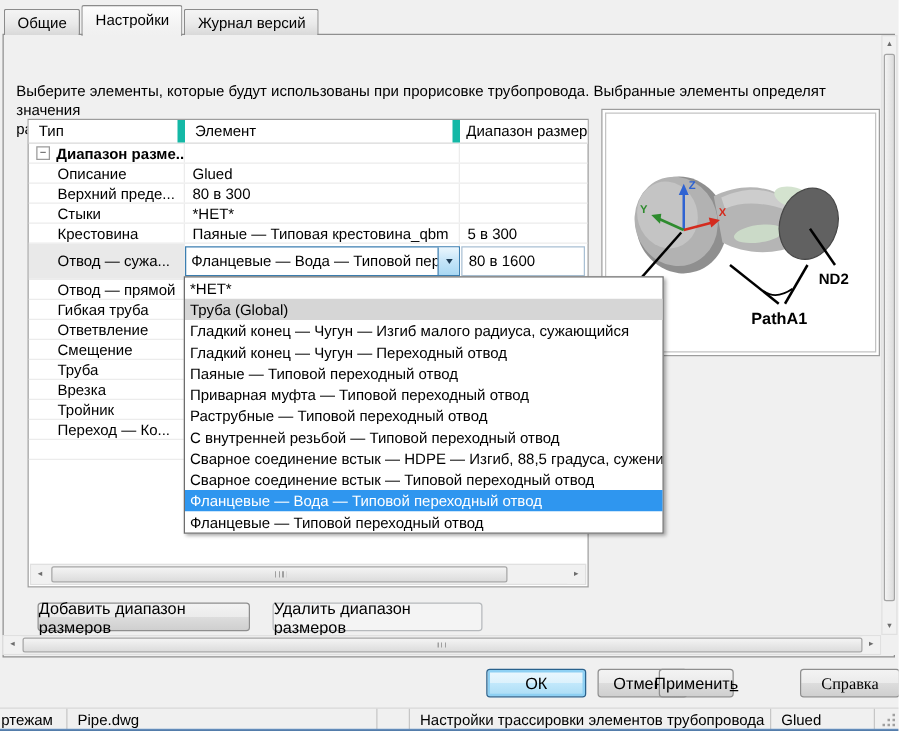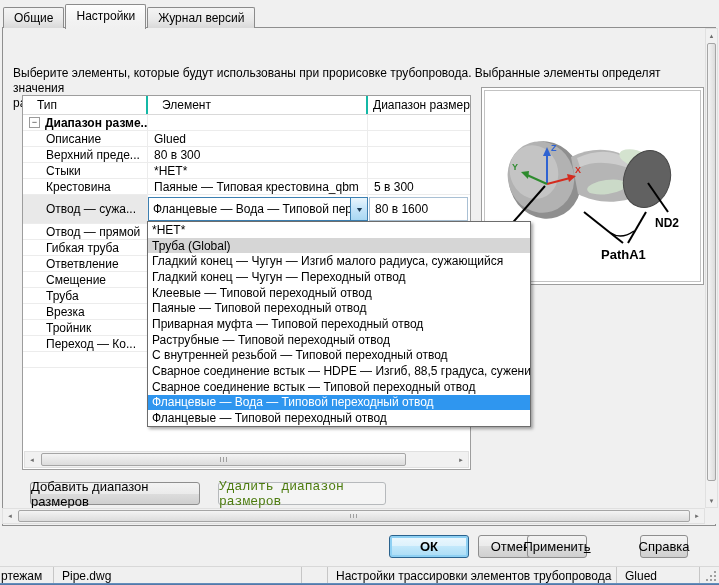--- a/index.html
+++ b/index.html
@@ -17,21 +17,21 @@
   .tab.active{
     height:24px;line-height:22px;margin-bottom:-1px;position:relative;z-index:7;
     background:linear-gradient(#fdfdfd,#f2f2f2 70%,#f0f0f0);
   }
   
   .tab-page{position:absolute;left:2px;top:27px;width:714px;height:499px;border:1px solid #8f8f8f;background:#f0f0f0;box-sizing:border-box;}
   .desc{position:absolute;left:10px;top:38px;width:695px;line-height:15px;}
   
   .grid{position:absolute;left:22px;top:95px;width:449px;height:375px;background:#fff;border:1px solid #9d9d9d;box-sizing:border-box;}
   .grid-header{display:flex;height:18px;background:#fff;border-bottom:1px solid #d9d9d9;}
-  .gh{display:flex;align-items:center;padding-left:14px;border-right:2px solid #14b8a6;overflow:hidden;white-space:nowrap;box-sizing:border-box;}
+  .gh{display:flex;align-items:center;padding-left:8px;border-right:6px solid #14b8a6;overflow:hidden;white-space:nowrap;box-sizing:border-box;}
   .gh.c1{width:125px;}.gh.c2{width:220px;}.gh.c3{flex:1;border-right:none;padding-left:5px;}
   .grid-row{display:flex;height:16px;border-bottom:1px solid #ececec;position:relative;box-sizing:border-box;}
   .grid-row.editing{height:29px;}
   .cell{display:flex;align-items:center;border-right:1px solid #ececec;overflow:hidden;white-space:nowrap;box-sizing:border-box;}
   .c-type{width:125px;padding-left:6px;}
   .c-type.indent{padding-left:23px;}
   .c-type.selected{background:#e9e9e9;}
   .c-el{width:220px;padding-left:6px;}
   .c-range{flex:1;border-right:none;padding-left:6px;text-align:center;}
   .cell.nopad{padding:0;}
@@ -72,26 +72,25 @@
   }
   .dd-item{flex:1;display:flex;align-items:center;padding-left:4px;white-space:nowrap;overflow:hidden;}
   .dd-item.gray{background:#d6d6d6;}
   .dd-item.selected{color:#fff;}
   
   .btn{
     position:absolute;height:23px;box-sizing:border-box;border:1px solid #8e8e8e;border-radius:3px;
     background:linear-gradient(#f3f3f3,#ebebeb 50%,#dddddd 50%,#cfcfcf);
     display:flex;align-items:center;justify-content:center;font-size:13px;
   }
-  .btn.disabled{background:#f4f4f4;border-color:#b6b9bc;color:#4d7c0f;font-family:Liberation Mono, monospace;}
+  .btn.disabled{background:#f4f4f4;border-color:#b6b9bc;color:#000000;}
   .btn.default{
     border-color:#2a628d;
     box-shadow:inset 0 0 0 2px #8ed0f3;
     background:linear-gradient(#ecf8fe,#dcf1fc 50%,#c2e8fb 50%,#aadcf5);
-    font-weight:bold;
   }
   
   .statusbar{position:absolute;left:0;top:566px;width:719px;height:17px;background:#f0f0f0;border-top:1px solid #d8d8d8;display:flex;align-items:stretch;}
   .status-cell{display:flex;align-items:center;border-right:1px solid #c6c6c6;overflow:hidden;white-space:nowrap;box-sizing:border-box;padding-left:8px;}
   .status-cell.first{padding-left:1px;}
   .status-cell.last{border-right:none;flex:1;}
   .resize-grip{position:absolute;right:3px;bottom:4px;width:10px;height:10px;}
   .resize-grip::before{
     content:"";position:absolute;width:2px;height:2px;background:#a0a0a0;right:0;bottom:0;
     box-shadow:0 -4px #a0a0a0,0 -8px #a0a0a0,-4px 0 #a0a0a0,-8px 0 #a0a0a0,-4px -4px #a0a0a0;
@@ -345,21 +344,20 @@
         <text x="170" y="136" font-size="12" font-weight="bold" fill="#000">ND2</text>
       </svg>
     </div>
   </div>
 
   <div class="dropdown" id="dropdown">
       <div class="dd-item">*НЕТ*</div>
       <div class="dd-item gray">Труба (Global)</div>
       <div class="dd-item">Гладкий конец — Чугун — Изгиб малого радиуса, сужающийся</div>
       <div class="dd-item">Гладкий конец — Чугун — Переходный отвод</div>
-      <div class="dd-item">Клеевые — Типовой переходный отвод</div>
       <div class="dd-item">Паяные — Типовой переходный отвод</div>
       <div class="dd-item">Приварная муфта — Типовой переходный отвод</div>
       <div class="dd-item">Раструбные — Типовой переходный отвод</div>
       <div class="dd-item">С внутренней резьбой — Типовой переходный отвод</div>
       <div class="dd-item">Сварное соединение встык — HDPE — Изгиб, 88,5 градуса, сужение</div>
       <div class="dd-item">Сварное соединение встык — Типовой переходный отвод</div>
       <div class="dd-item selected" style="background: rgb(47, 150, 239);">Фланцевые — Вода — Типовой переходный отвод</div>
       <div class="dd-item">Фланцевые — Типовой переходный отвод</div>
     </div>
 
@@ -391,21 +389,21 @@
       </div>
   </div>
   <div class="sb-corner"></div>
 
   <div class="btn default" style="left:389px;top:535px;width:80px;">ОК</div>
   <div class="btn" style="left:478px;top:535px;width:72px;">Отмена</div>
   <div class="btn" style="left:527px;top:535px;width:60px;">
     <span>Применит</span>
       <span style="text-decoration:underline;">ь</span>
   </div>
-  <div class="btn" style="left:640px;top:535px;width:48px;">Справка</div>
+  <div class="btn" style="left:640px;top:535px;width:80px;font-family:Liberation Serif, serif;">Справка</div>
 
   <div class="statusbar" id="statusbar">
       <div class="status-cell first" style="width: 54px; flex: 0 0 auto;">ртежам</div>
       <div class="status-cell" style="width: 248px; flex: 0 0 auto;">Pipe.dwg</div>
       <div class="status-cell" style="width: 26px; flex: 0 0 auto;"></div>
       <div class="status-cell" style="width: 289px; flex: 0 0 auto;">Настройки трассировки элементов трубопровода</div>
       <div class="status-cell" style="width: 83px; flex: 0 0 auto;">Glued</div>
       <div class="status-cell last"></div>
     </div>
   <div class="resize-grip"></div>

